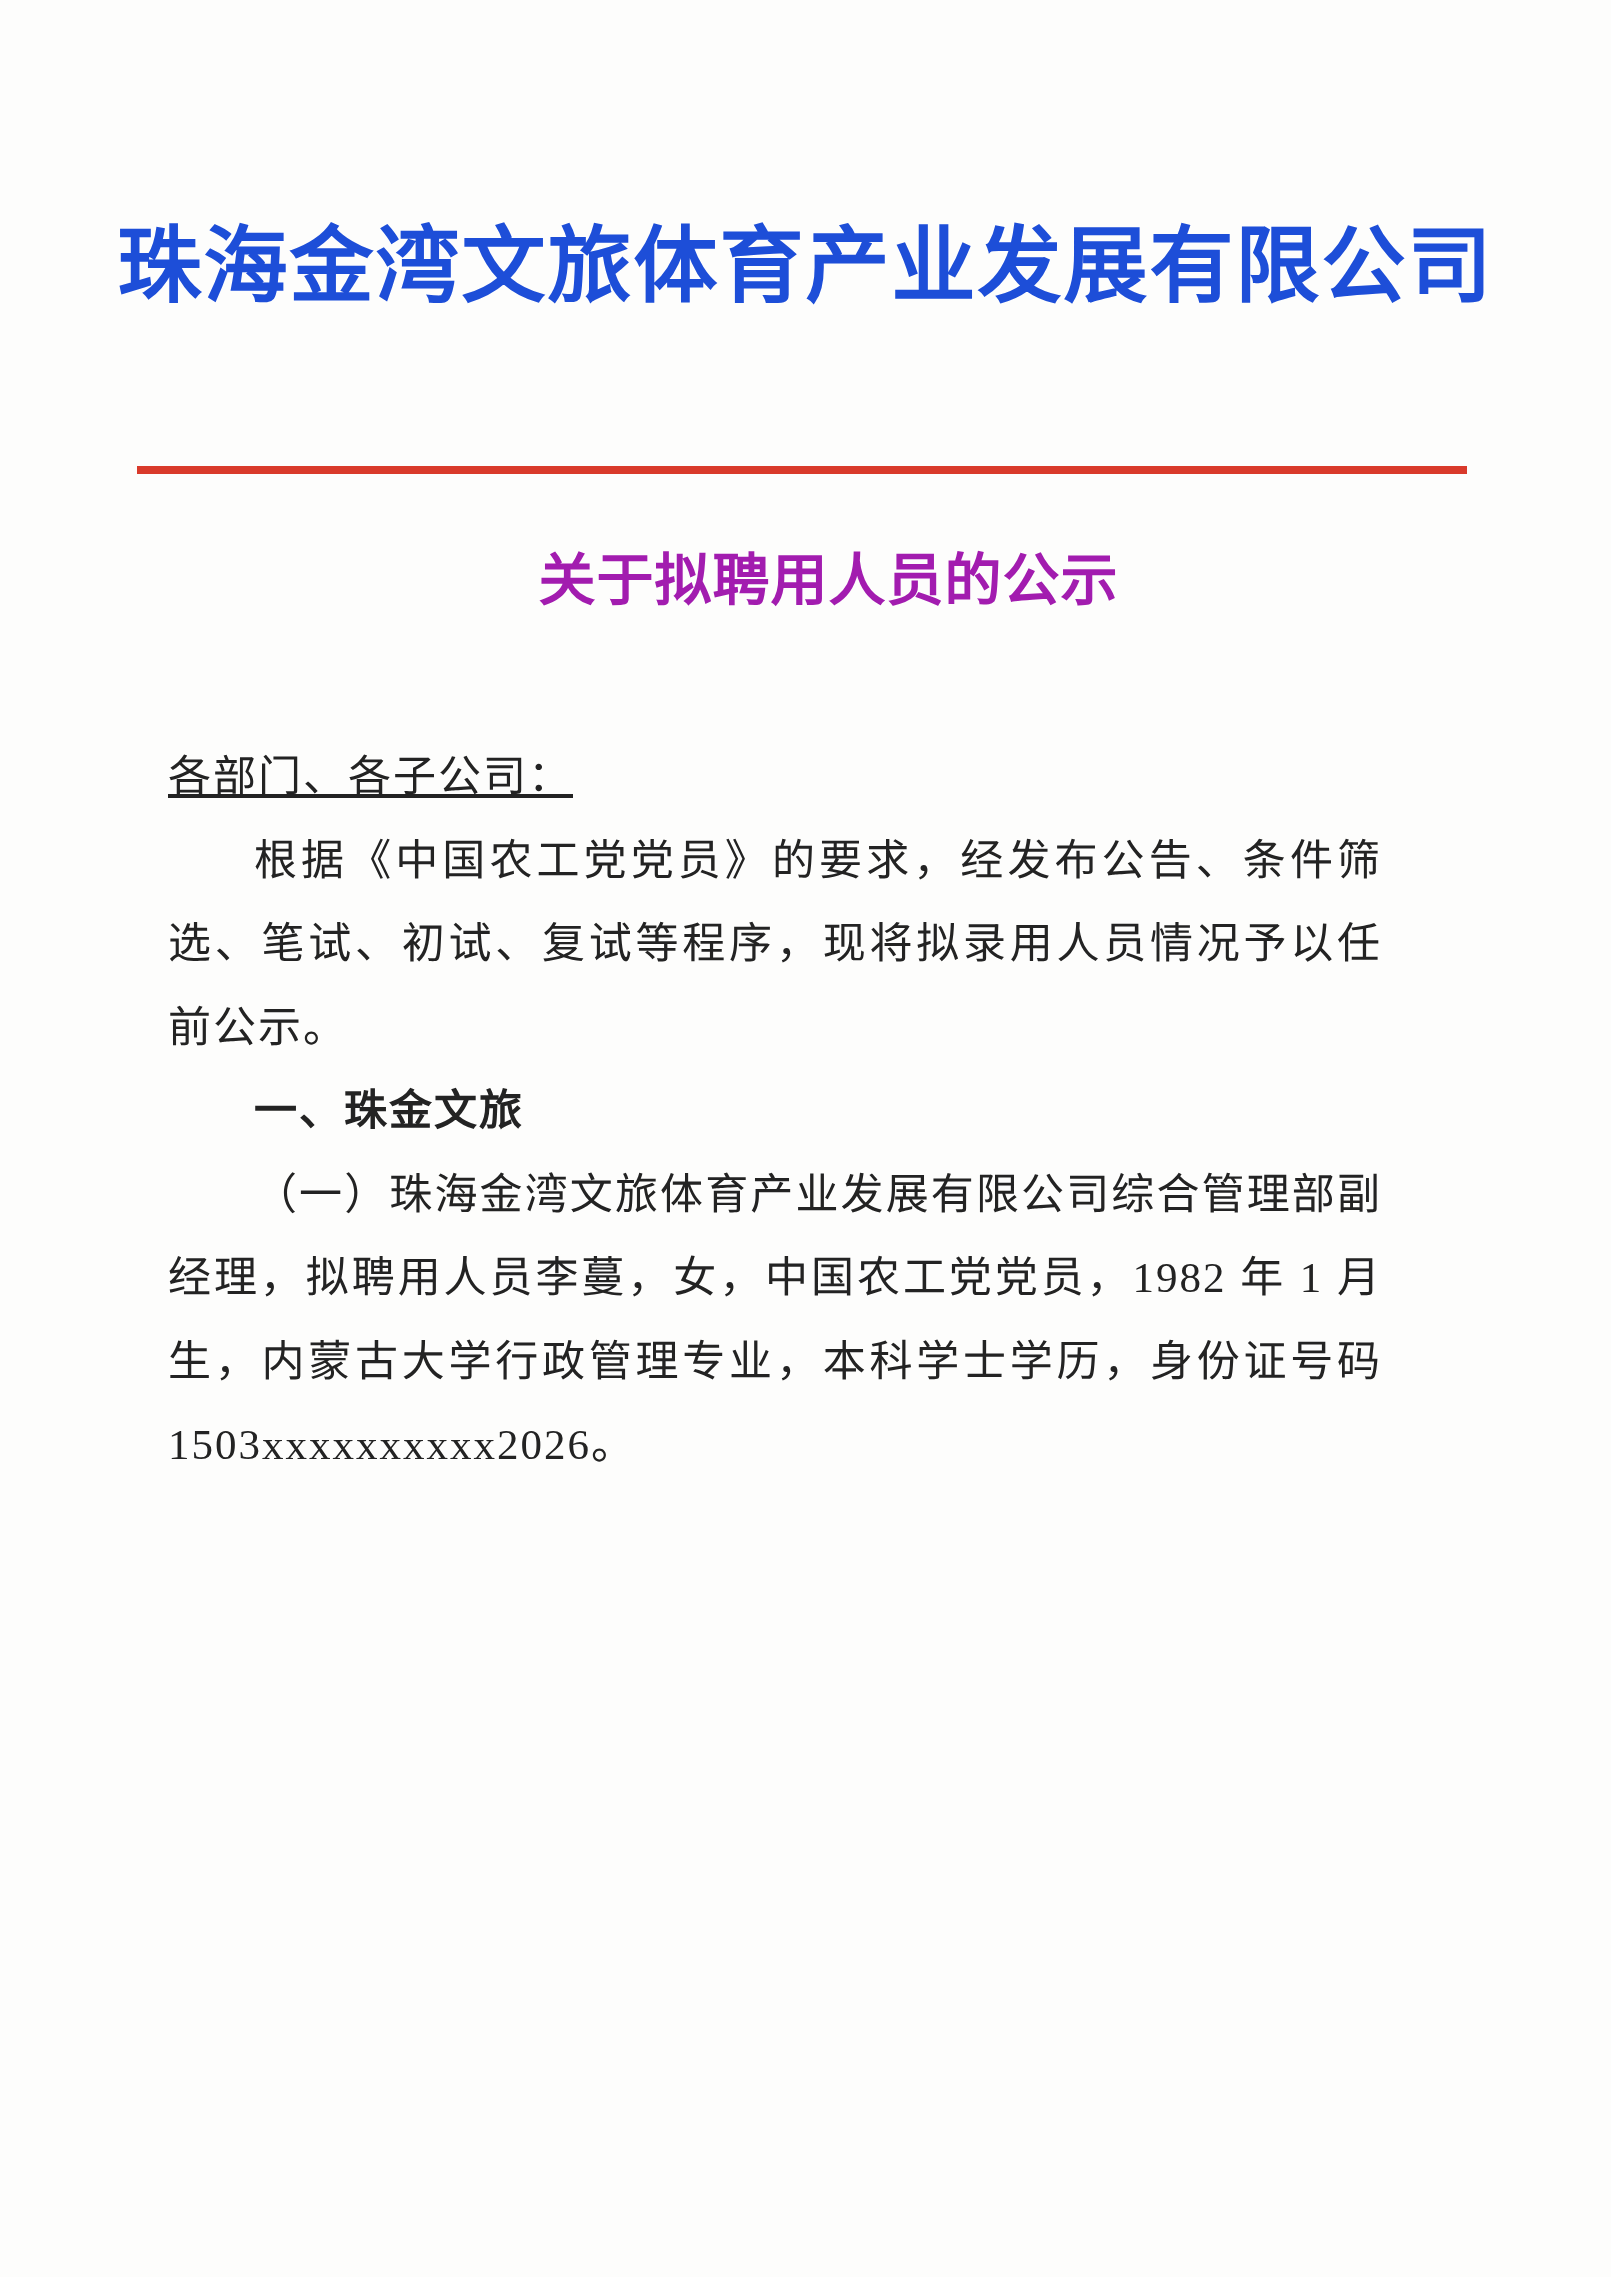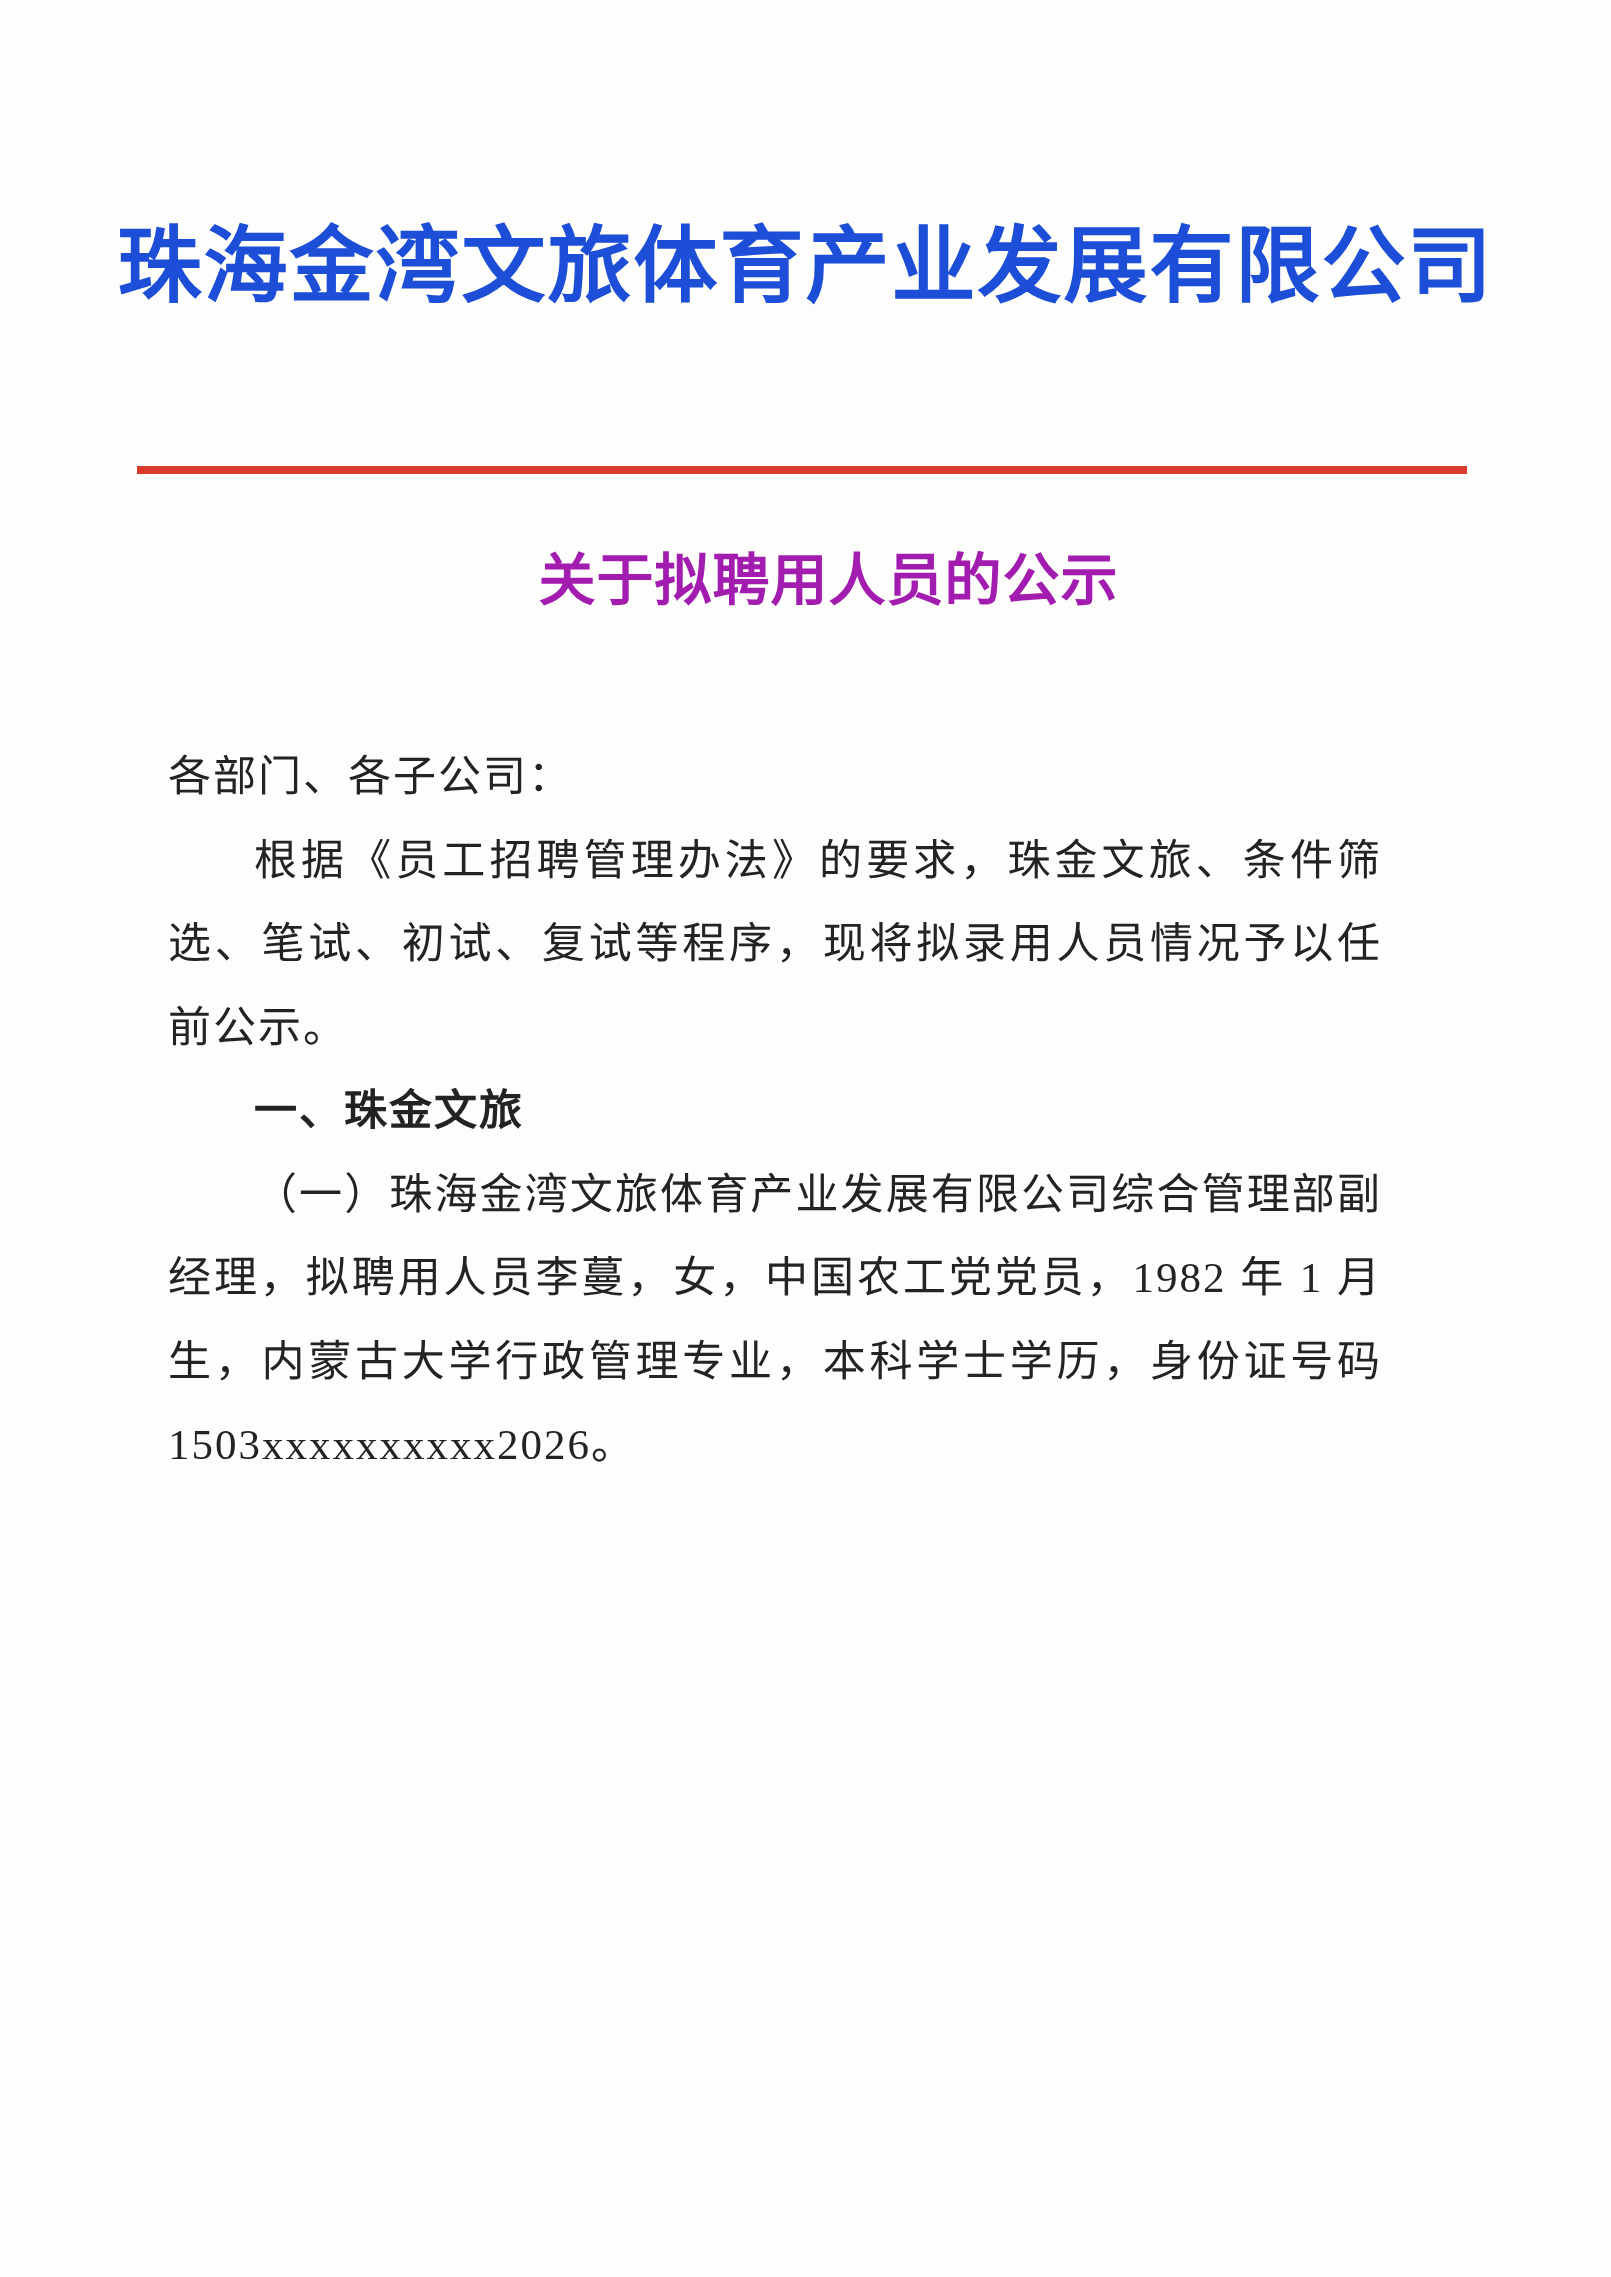--- a/index.html
+++ b/index.html
@@ -66,20 +66,21 @@
     line-height: 83.5px;
     letter-spacing: 2px;
     color: #232323;
   }
   .body-block p {
     margin: 0;
     text-align: justify;
   }
   .salutation {
     text-indent: 0;
+    text-decoration: underline;
   }
   .indent {
     text-indent: 2em;
   }
   .section-heading {
     font-weight: bold;
   }
 </style>
 </head>
 <body>
@@ -90,21 +91,21 @@
 
 
   <div class="red-rule" style="background: rgb(217, 58, 43);"></div>
 
   <div class="doc-title">关于拟聘用人员的公示</div>
 
   <div class="body-block">
 
     <p class="salutation">各部门、各子公司：</p>
 
-    <p class="indent">根据《员工招聘管理办法》的要求，珠金文旅、条件筛选、笔试、初试、复试等程序，现将拟录用人员情况予以任前公示。</p>
+    <p class="indent">根据《中国农工党党员》的要求，经发布公告、条件筛选、笔试、初试、复试等程序，现将拟录用人员情况予以任前公示。</p>
 
     <p class="indent section-heading">一、珠金文旅</p>
 
     <p class="indent">（一）珠海金湾文旅体育产业发展有限公司综合管理部副经理，拟聘用人员李蔓，女，中国农工党党员，1982 年 1 月生，内蒙古大学行政管理专业，本科学士学历，身份证号码 1503xxxxxxxxxx2026。</p>
 
 
 
   </div>
 
 </div>

